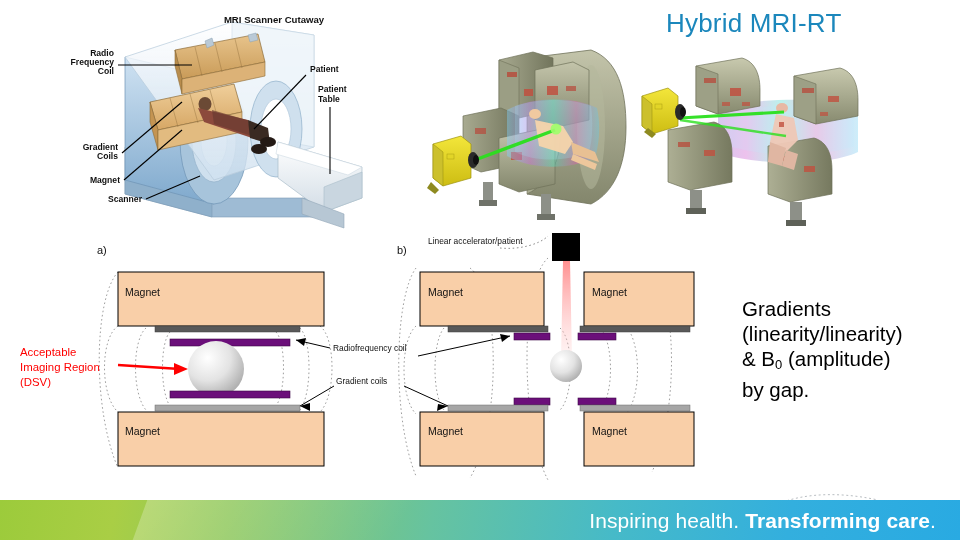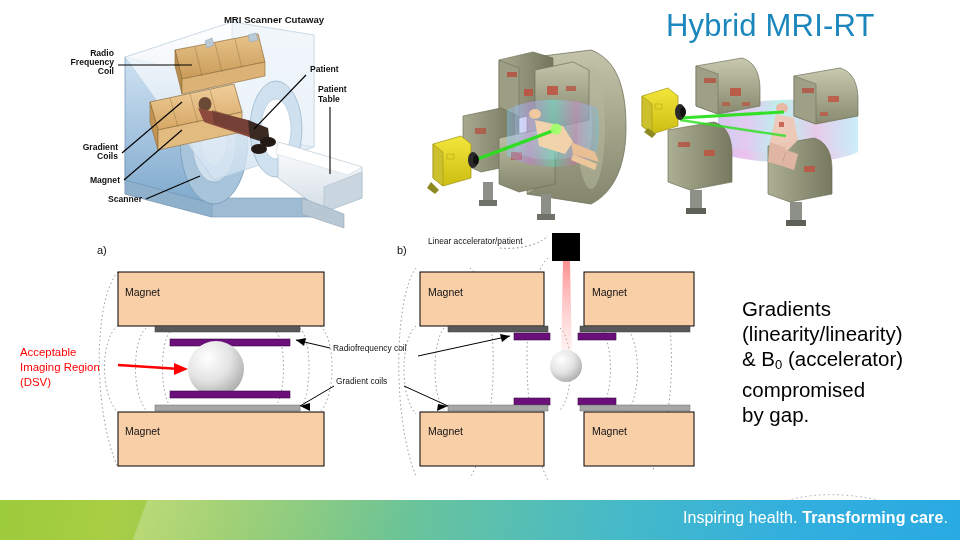--- a/index.html
+++ b/index.html
@@ -5,21 +5,21 @@
   html,body{margin:0;padding:0;}
   body{
     width:960px;height:540px;overflow:hidden;background:#ffffff;
     font-family:"Liberation Sans", sans-serif;position:relative;
   }
   .slide{position:absolute;inset:0;width:960px;height:540px;}
 
   
   .title{
     position:absolute;left:666px;top:8px;width:280px;
-    font-size:31px;color:#1B87BC;font-weight:400;letter-spacing:.2px;
+    font-size:26px;color:#1B87BC;font-weight:400;letter-spacing:.2px;
     white-space:nowrap;
   }
 
   
   .cutaway{position:absolute;left:62px;top:2px;width:380px;height:228px;}
   .cutaway svg{display:block;}
   .cut-label{font-family:"Liberation Sans",sans-serif;font-size:8.6px;font-weight:bold;fill:#111;}
   .cut-title{font-family:"Liberation Sans",sans-serif;font-size:9.6px;font-weight:bold;fill:#111;}
 
   
@@ -48,21 +48,21 @@
     position:absolute;left:0;top:500px;width:960px;height:40px;
     background:linear-gradient(100deg,#9CCB3B 0%,#A9CE45 12%,#8FC85C 24%,#66C3A0 45%,#46BAC8 64%,#33AFDE 82%,#29AAE2 100%);
     overflow:hidden;
   }
   .footer .sheen{
     position:absolute;left:140px;top:-40px;width:420px;height:120px;
     background:linear-gradient(105deg,rgba(255,255,255,.26) 0%,rgba(255,255,255,0) 62%);
     transform:skewX(-20deg);
   }
   .footer .tag{
-    position:absolute;right:12px;top:9px;color:#fff;font-size:16px;
+    position:absolute;right:24px;top:9px;color:#fff;font-size:21px;
     letter-spacing:.1px;white-space:nowrap;
   }
   .footer .tag b{font-weight:bold;}
   .footer-swoosh{position:absolute;left:760px;top:488px;width:180px;height:26px;}
 </style>
 </head>
 <body>
 
 <div class="slide">
 
@@ -414,22 +414,21 @@
         <line x1="404" y1="158" x2="448" y2="178"></line>
         <path d="M448 178 L438 176 L437 183 Z" fill="#000" stroke="none"></path>
       </g>
       <text class="sch-text-sm" x="336" y="156">Gradient coils</text>
     </svg>
   </div>
 
   <div class="sidetext">
     <div>Gradients</div>
     <div>(linearity/linearity)</div>
-    <div><span>&amp; B</span><sub>0</sub><span> (accelerator)</span></div>
-    <div>compromised</div>
+    <div><span>&amp; B</span><sub>0</sub><span> (amplitude)</span></div>
     <div>by gap.</div>
   </div>
 
   <svg class="footer-swoosh" viewBox="0 0 180 26">
     <path d="M2 24 C30 6 72 2 118 12" fill="none" stroke="#b9bec2" stroke-width="1" stroke-dasharray="2 2.6"></path>
   </svg>
 
   <div class="footer">
     <div class="sheen"></div>
     <div class="tag"><span>Inspiring health. </span><b>Transforming care</b><span>.</span></div>

